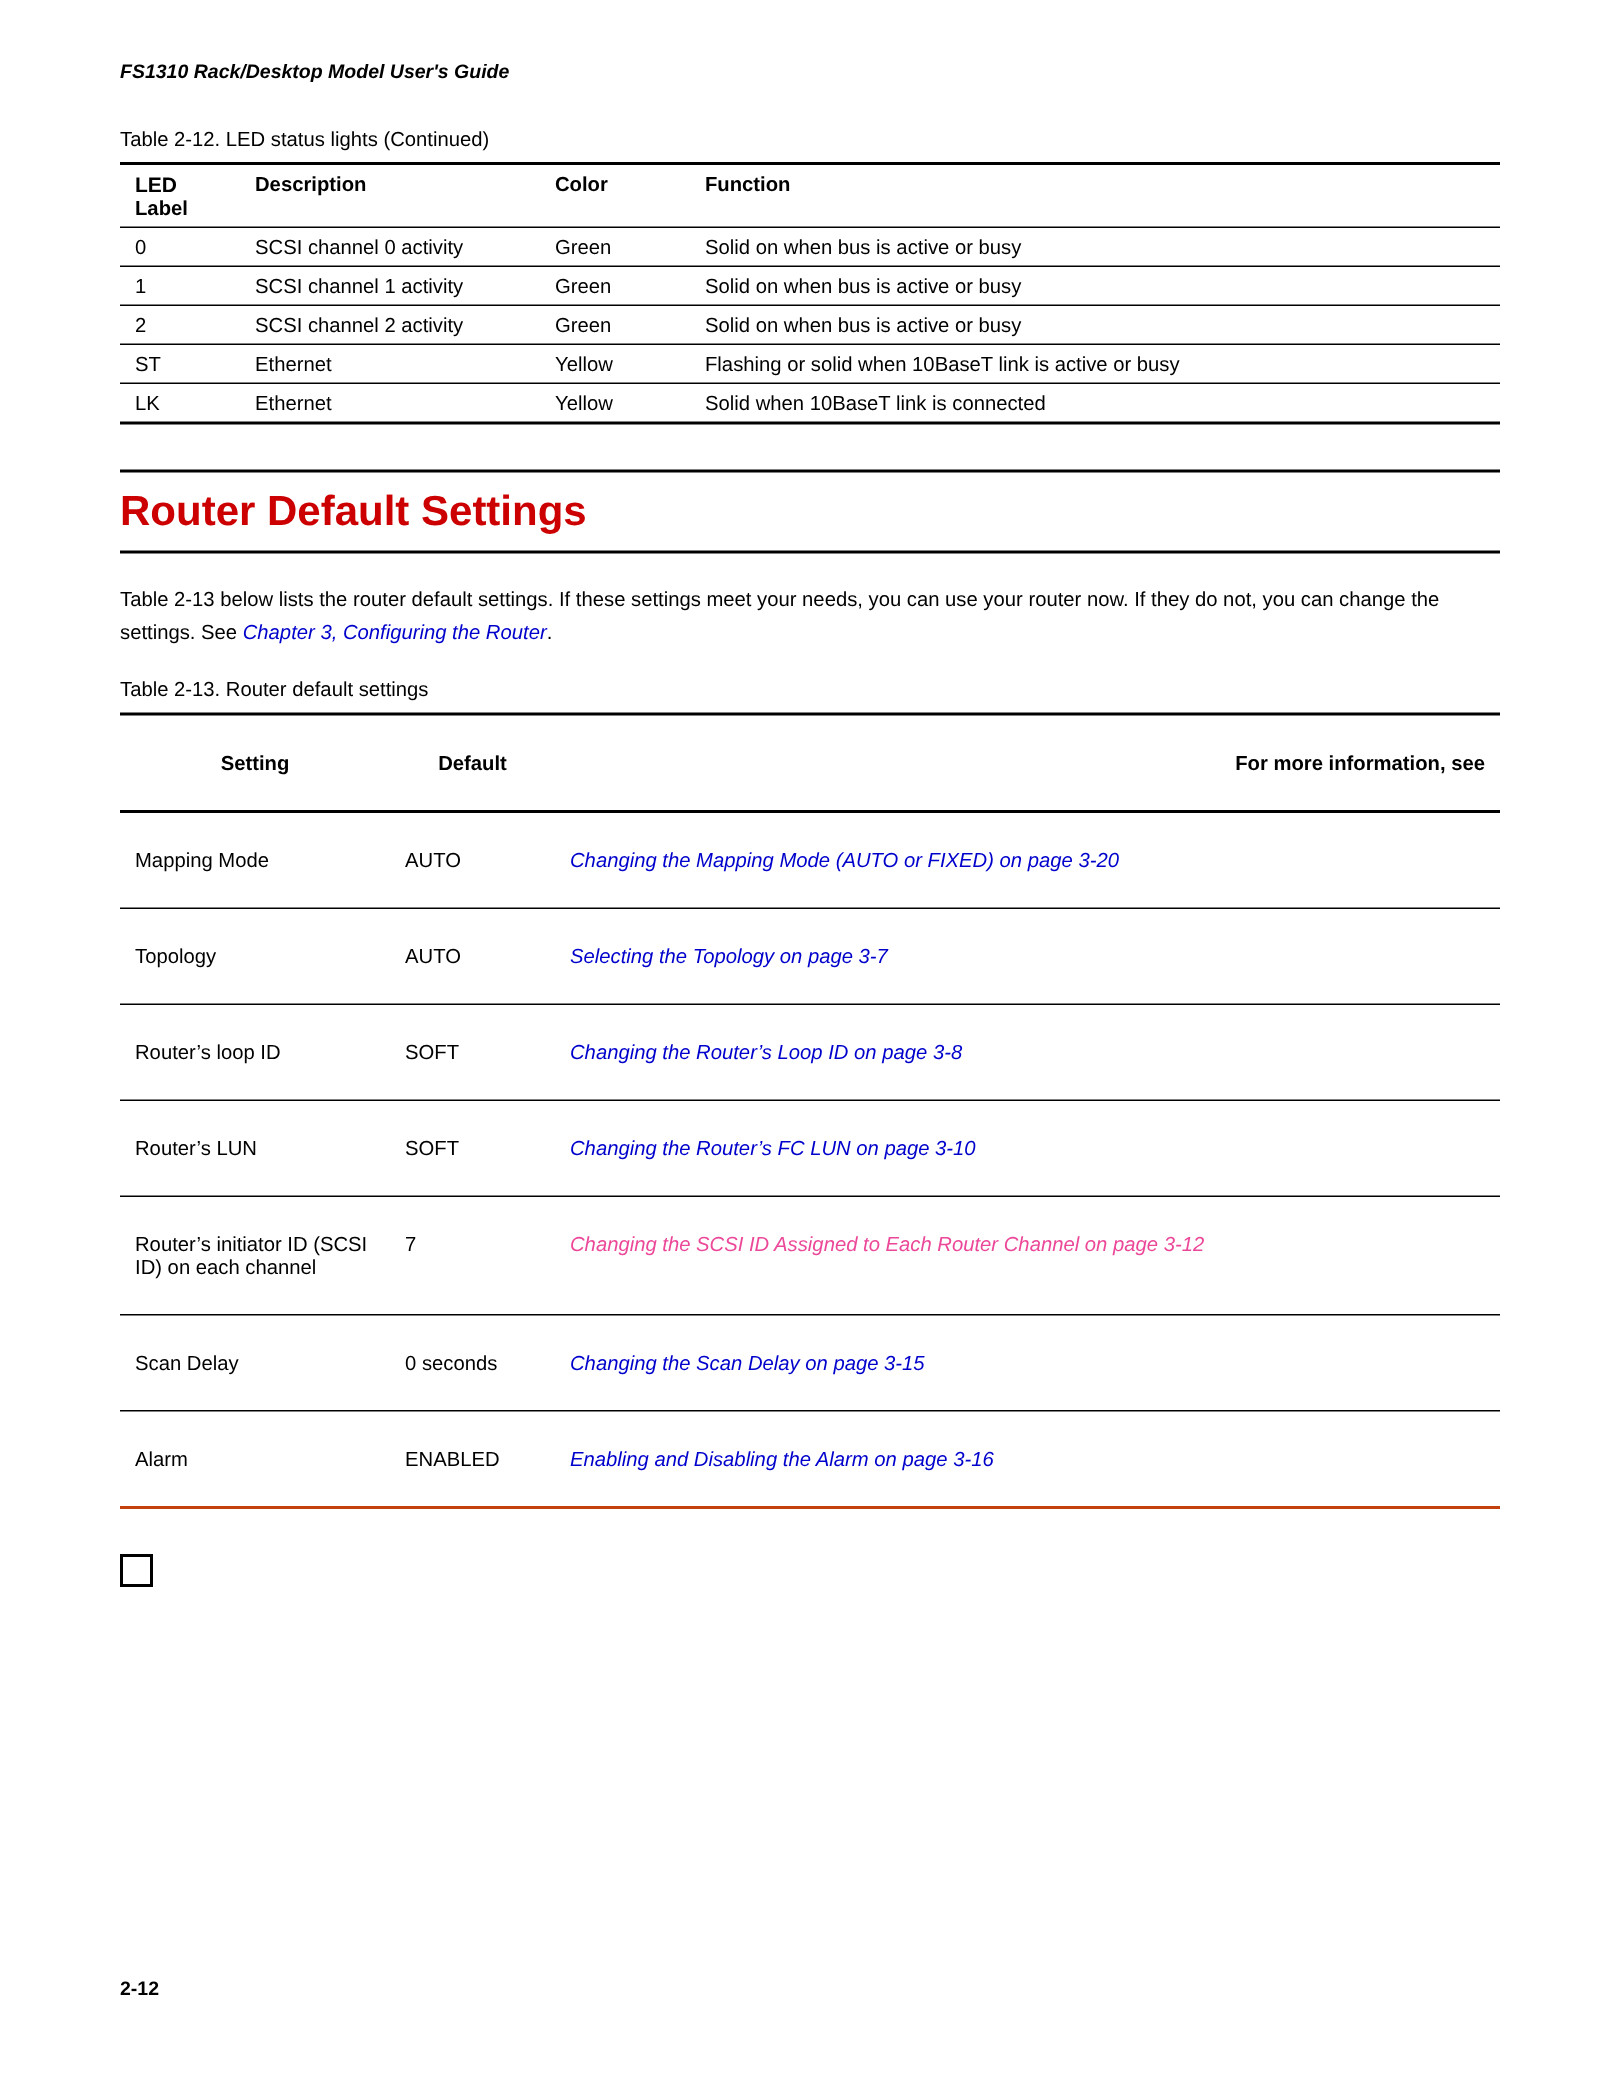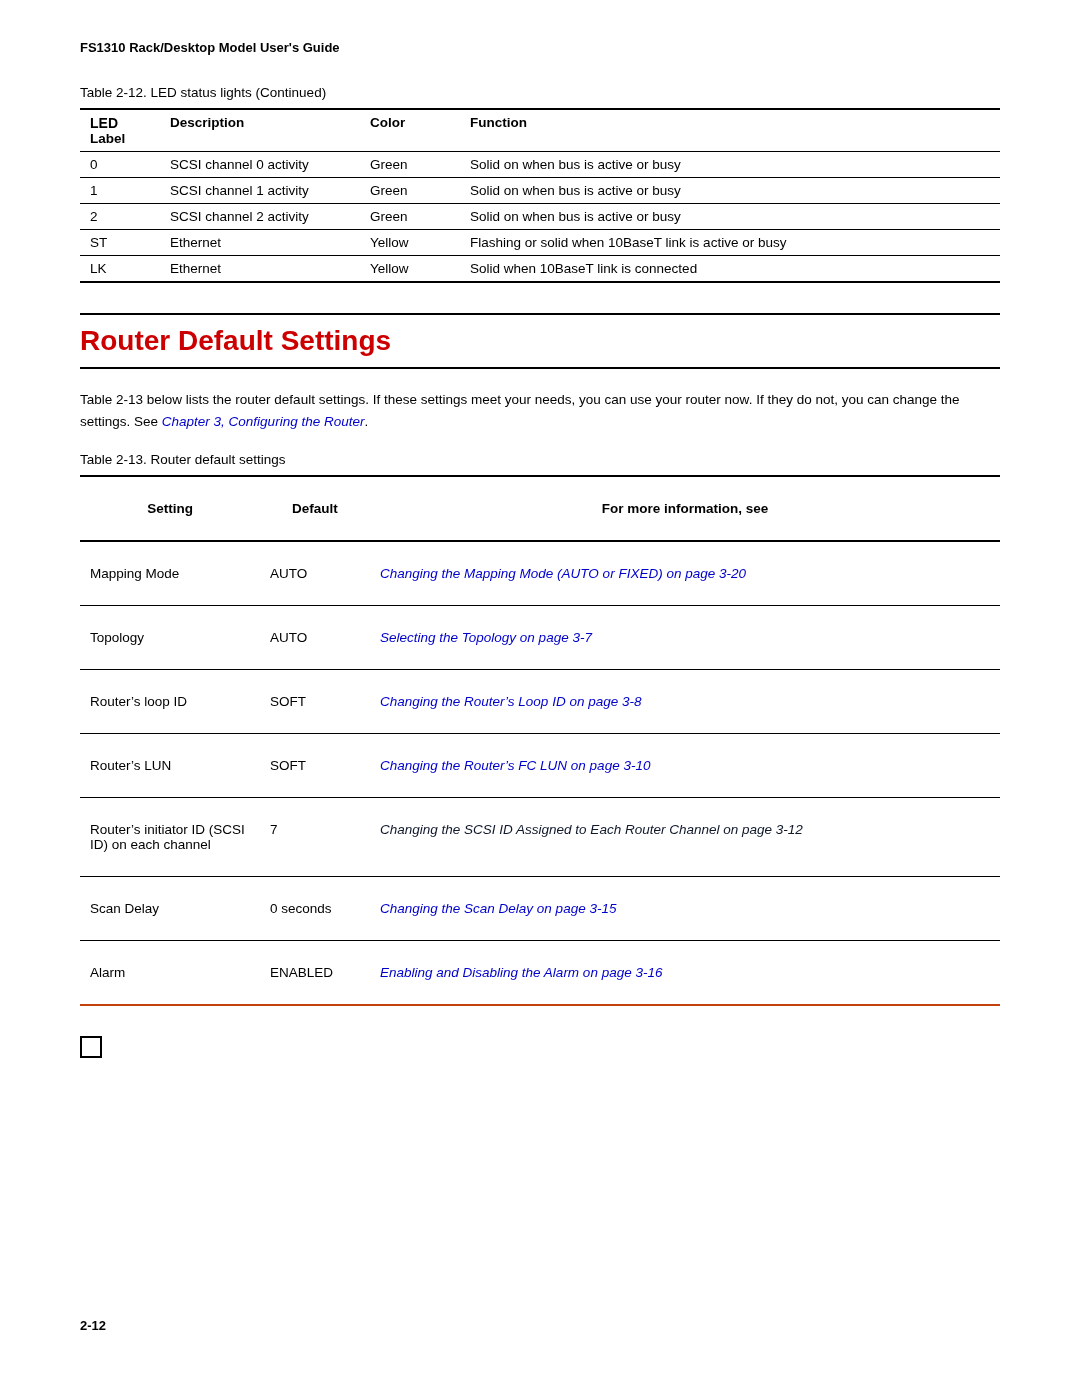--- a/index.html
+++ b/index.html
@@ -12,20 +12,21 @@
       font-family: Arial, Helvetica, sans-serif;
       font-size: 14px;
       background: #ffffff;
       color: #000000;
       width: 1080px;
       min-height: 1397px;
       padding: 40px 80px 60px 80px;
     }
 
     .header-breadcrumb {
+      font-style: italic;
       font-size: 13px;
       font-weight: bold;
       margin-bottom: 30px;
       color: #000;
     }
 
     .table-caption {
       font-size: 13.5px;
       margin-bottom: 8px;
       color: #000;
@@ -118,21 +119,21 @@
       margin-top: 40px;
     }
 
     .col-led { width: 80px; }
     .col-desc { width: 200px; }
     .col-color { width: 100px; }
     .col-func { width: auto; }
 
     .col-setting { width: 180px; }
     .col-default { width: 110px; }
-    .col-more { width: auto; }
+    .col-more { width: auto; text-align: right; }
   </style>
 </head>
 <body>
 
 <div class="header-breadcrumb">FS1310 Rack/Desktop Model User's Guide</div>
 
 <div class="table-caption">Table 2-12. LED status lights (Continued)</div>
 
 <table class="led-table">
   <thead>
@@ -213,21 +214,21 @@
       <td><a href="#" style="color:#0000cc; text-decoration:none; font-style:italic;">Changing the Router’s Loop ID on page 3-8</a></td>
     </tr>
       <tr>
       <td>Router’s LUN</td>
       <td>SOFT</td>
       <td><a href="#" style="color:#0000cc; text-decoration:none; font-style:italic;">Changing the Router’s FC LUN on page 3-10</a></td>
     </tr>
       <tr>
       <td>Router’s initiator ID (SCSI ID) on each channel</td>
       <td>7</td>
-      <td><a href="#" style="color:#0f172a; text-decoration:none; ">Changing the SCSI ID Assigned to Each Router Channel on page 3-12</a></td>
+      <td><a href="#" style="color:#ec4899; text-decoration:none; ">Changing the SCSI ID Assigned to Each Router Channel on page 3-12</a></td>
     </tr>
       <tr>
       <td>Scan Delay</td>
       <td>0 seconds</td>
       <td><a href="#" style="color:#0000cc; text-decoration:none; font-style:italic;">Changing the Scan Delay on page 3-15</a></td>
     </tr>
       <tr>
       <td>Alarm</td>
       <td>ENABLED</td>
       <td><a href="#" style="color:#0000cc; text-decoration:none; font-style:italic;">Enabling and Disabling the Alarm on page 3-16</a></td>

